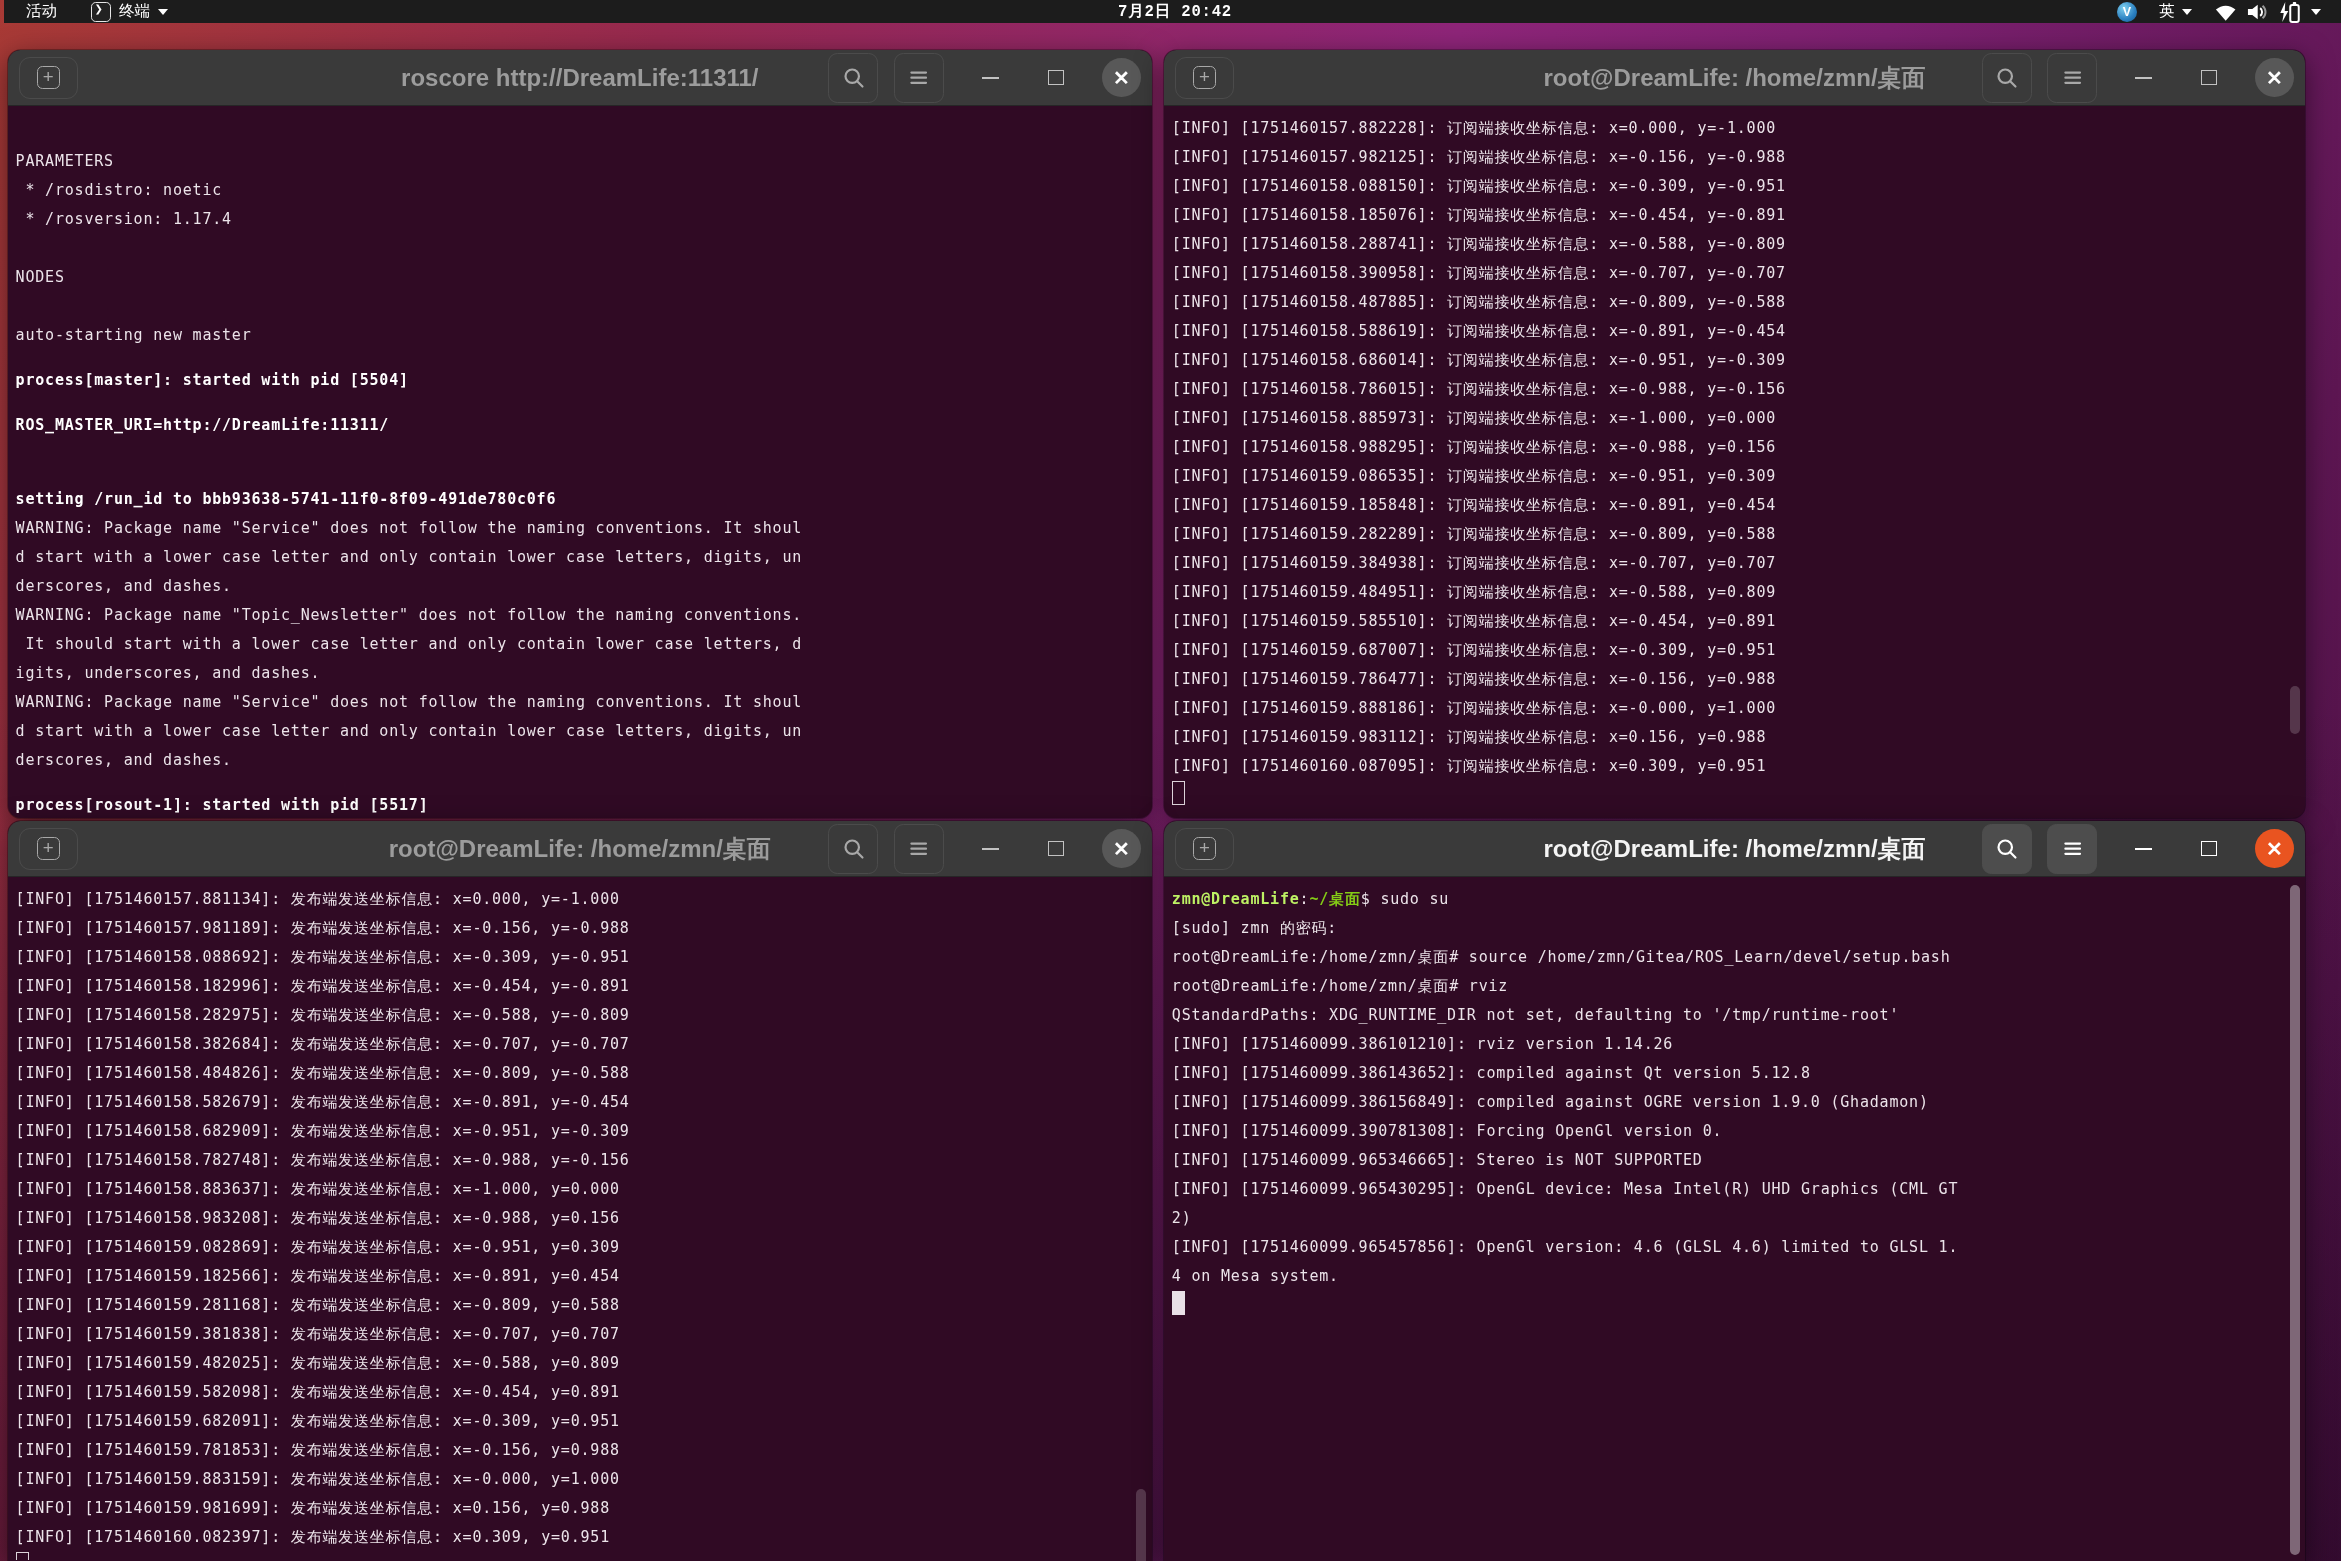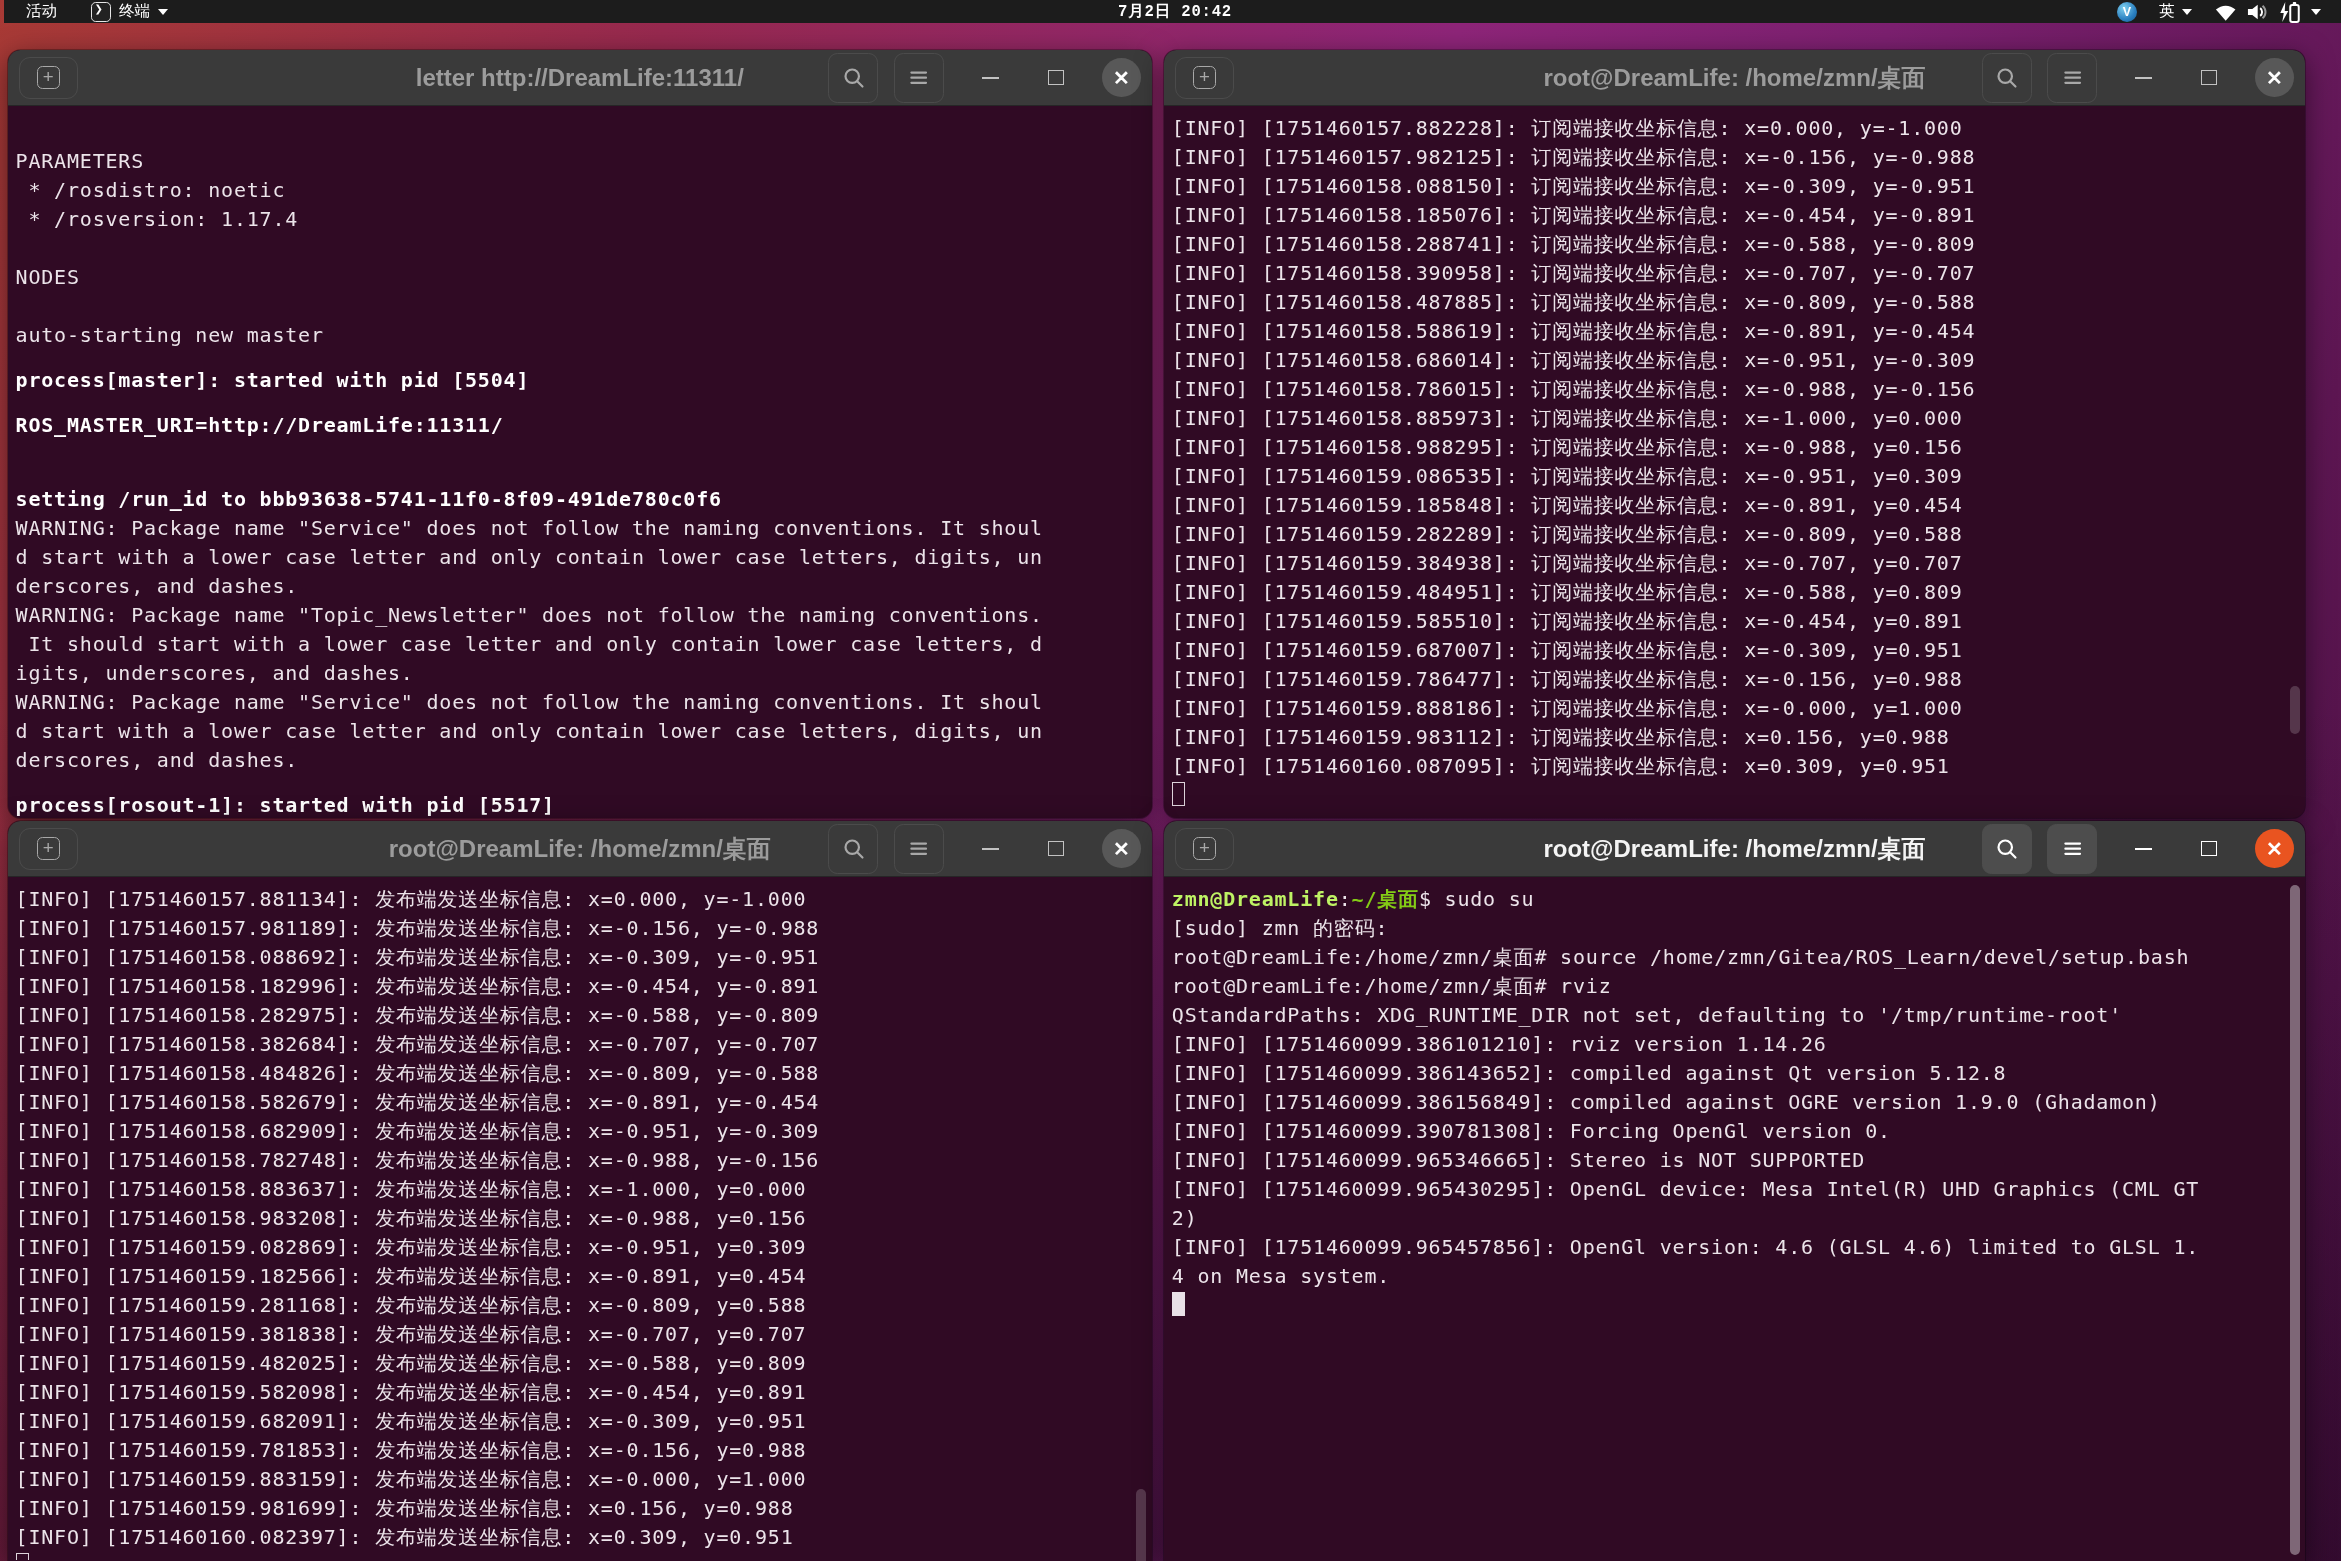--- a/index.html
+++ b/index.html
@@ -74,21 +74,21 @@
   .glyph-max { width:15.6px; height:15.6px; border:1.9px solid currentColor; display:block; }
   .wctl.close { background:#585858; }
   .win-active .wctl.close { background:#e95420; }
   .glyph-x { font-size:20px; color:#fff; line-height:1; font-weight:700; }
 
   
   .term-body {
     position:relative; height:calc(100% - 57px); overflow:hidden;
     padding:7.8px 0 0 7.8px;
     font-family:"DejaVu Sans Mono", monospace;
-    font-size:20px; line-height:29px; letter-spacing:0.8px;
+    font-size:15px; line-height:29px; letter-spacing:0.8px;
     color:#ece4ea; white-space:pre;
   }
   .pad-roscore { padding-top:41px; }
   .tline { height:29px; }
   .tline.b { font-weight:700; color:#fff;margin-top:16px; }
   .seg-g { color:#bef264; font-weight:700; }
   .seg-b { color:#84cc16; font-weight:700; }
   .cur { display:inline-block; width:13.2px; height:24px; vertical-align:-3.9px; }
   .cur-h { border:1.9px solid #ddd3da; }
   .cur-b { background:#e9e1e7; }
@@ -143,21 +143,21 @@
         <span class="caret-down"></span>
       </button>
     </div>
   </div>
 
   <section class="window win-tl">
     <header class="titlebar">
       <button class="newtab-btn">
           <span class="newtab-glyph">+</span>
         </button>
-      <h1 class="title">letter http://DreamLife:11311/</h1>
+      <h1 class="title">roscore http://DreamLife:11311/</h1>
       <div class="controls">
         <button class="tbtn">
             <svg width="23.4" height="23.4" viewBox="0 0 16 16">
               <circle cx="7" cy="7" r="4.6" fill="none" stroke="currentColor" stroke-width="1.5"></circle>
               <line x1="10.4" y1="10.4" x2="14" y2="14" stroke="currentColor" stroke-width="1.5" stroke-linecap="round"></line>
             </svg>
           </button>
         <button class="tbtn">
             <svg width="23.4" height="23.4" viewBox="0 0 16 16">
               <path d="M3 4.5h10M3 8h10M3 11.5h10" stroke="currentColor" stroke-width="1.5" stroke-linecap="round"></path>

